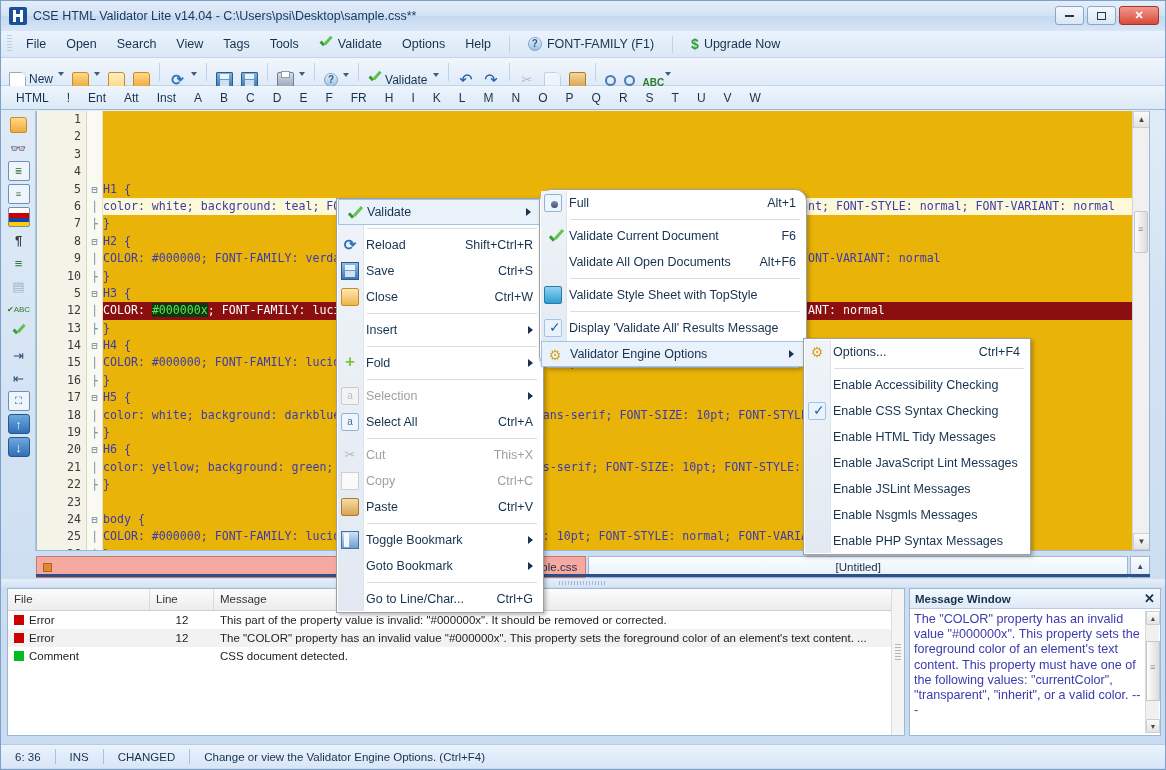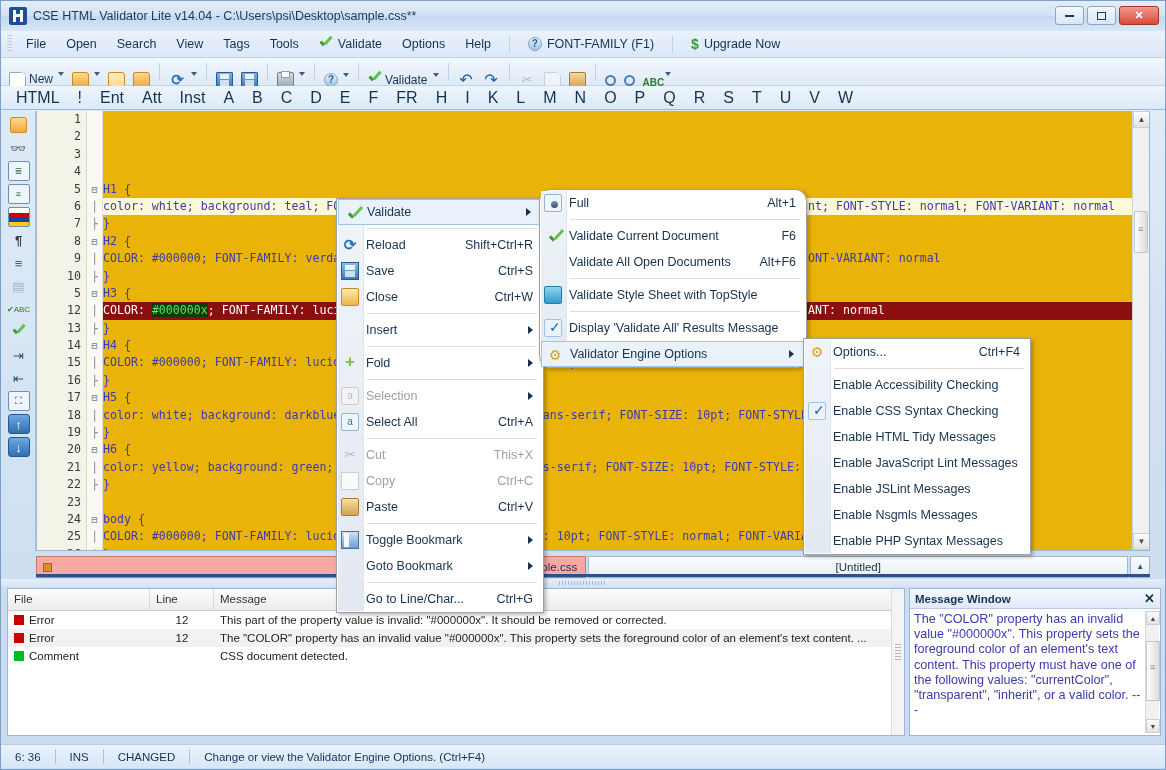--- a/index.html
+++ b/index.html
@@ -108,21 +108,21 @@
   .ic-clip{ background:linear-gradient(to bottom,#f5d79a,#d9a44e); border:1px solid #a87c2c; border-radius:2px;}
   .ic-mag{ border:2px solid #4a7db5; border-radius:50%; width:11px;height:11px; margin-top:1px;}
   .ic-abc{ color:#2f7d2a; font-size:10px; text-align:center; line-height:22px; font-weight:bold;}
 
   
   .tagbar {
     position:absolute; left:0; top:85px; width:1164px; height:24px;
     background:linear-gradient(to bottom,#eef5fc,#dce9f7);
     display:flex; align-items:center; padding-left:6px; border-bottom:1px solid #9db8d4;
   }
-  .tag { padding:2px 9px; font-size:16px; color:#16324f; }
+  .tag { padding:2px 9px; font-size:12px; color:#16324f; }
 
   
   .rail {
     position:absolute; left:1px; top:110px; width:34px; height:440px;
     background:linear-gradient(to bottom,#dfeaf7,#cfe0f2);
     border-right:1px solid #a9c2dd;
     display:flex; flex-direction:column; align-items:center; padding-top:4px; gap:3px;
   }
   .rail .ri { width:22px; height:20px; display:flex; align-items:center; justify-content:center; font-size:13px; color:#2d4f77; }
   .rail .ri.box { border:1px solid #6f90b4; background:#eef5fc; border-radius:2px; }

